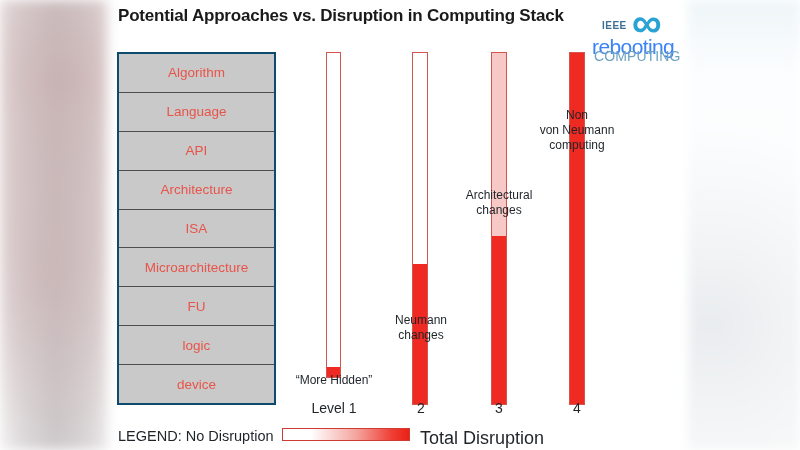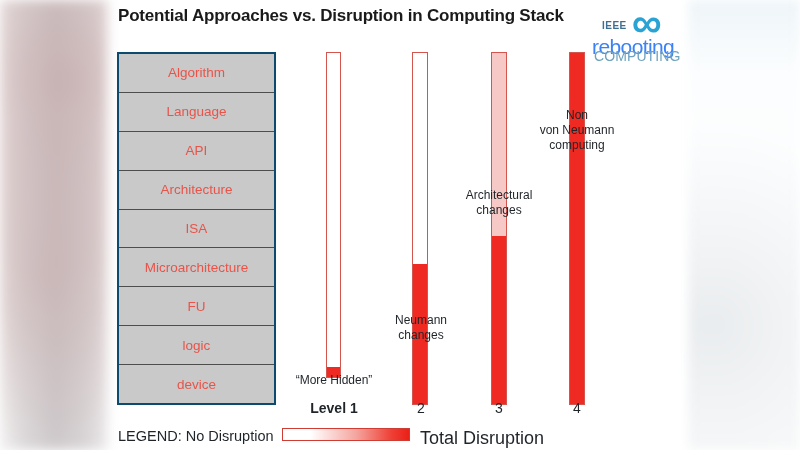--- a/index.html
+++ b/index.html
@@ -121,21 +121,21 @@
     <div class="layer">Microarchitecture</div>
     <div class="layer">FU</div>
     <div class="layer">logic</div>
     <div class="layer">device</div>
   </div>
 
   <div class="bar" style="left:326px;top:52px;width:15px;height:326px;background:#ffffff;">
     <div class="barfill" style="height:3%;"></div>
   </div>
   <div class="barlabel" style="left:278px;top:373px;width:112px;">“More Hidden”</div>
-  <div class="axislabel" style="left:278px;top:400px;width:112px;font-weight:bold;">Level 1</div>
+  <div class="axislabel" style="left:278px;top:400px;width:112px;">Level 1</div>
 
   <div class="bar" style="left:412px;top:52px;width:16px;height:353px;background:#ffffff;">
     <div class="barfill" style="height:40%;"></div>
   </div>
   <div class="barlabel" style="left:383px;top:313px;width:76px;">Neumann
 changes</div>
   <div class="axislabel" style="left:383px;top:400px;width:76px;">2</div>
 
   <div class="bar" style="left:491px;top:52px;width:16px;height:353px;background:#f6c9c6;">
     <div class="barfill" style="height:48%;"></div>

